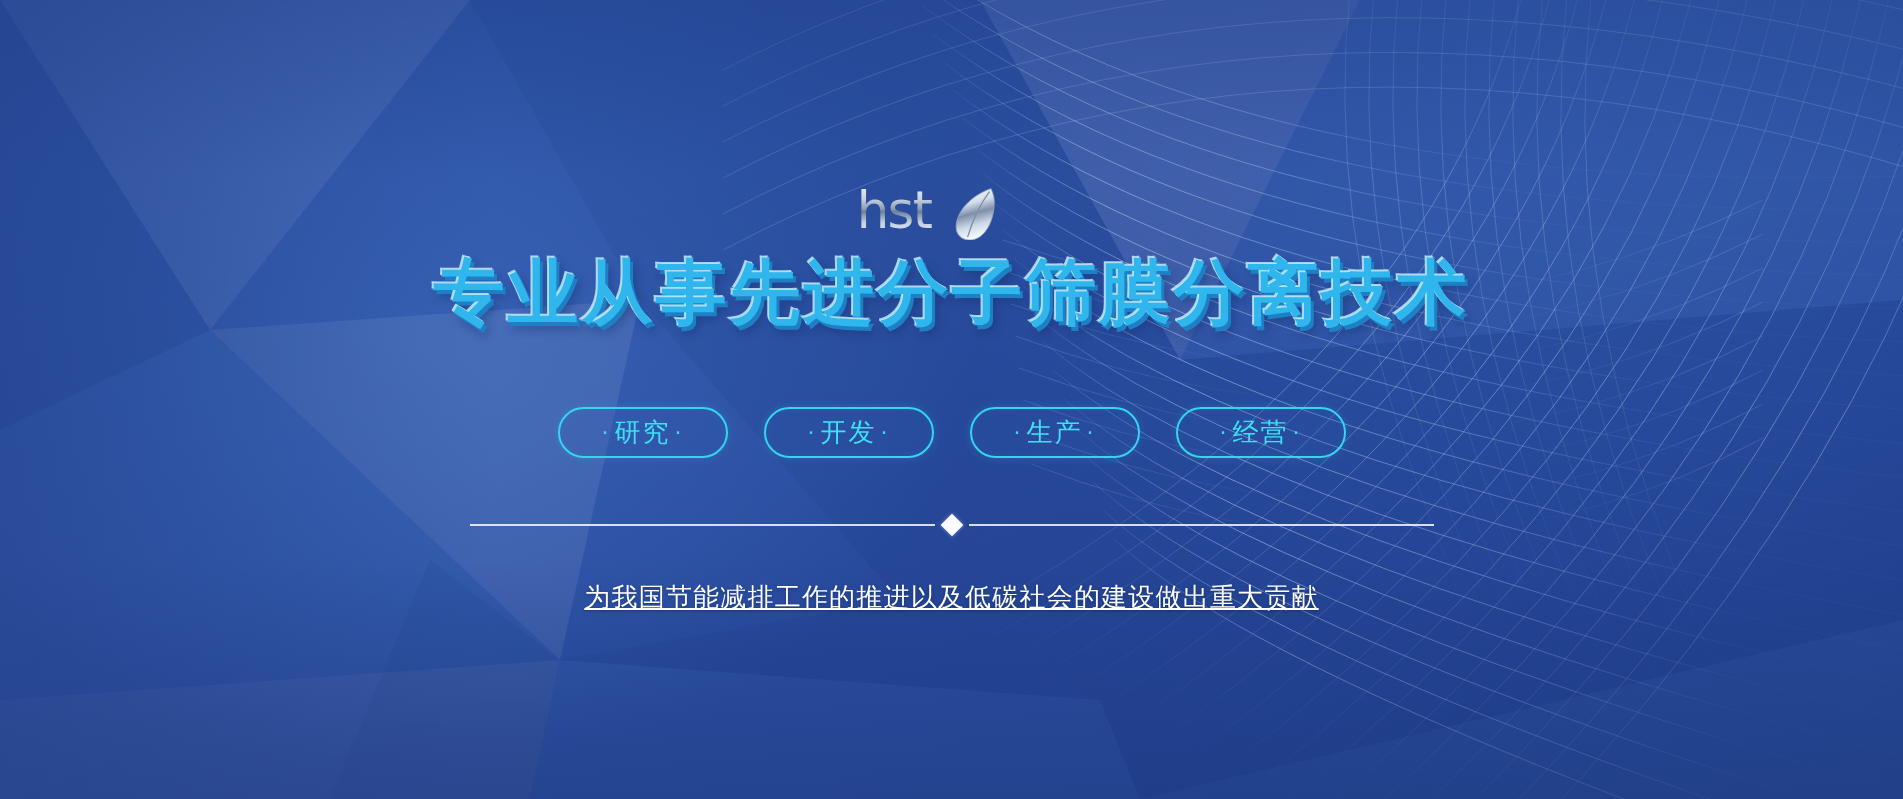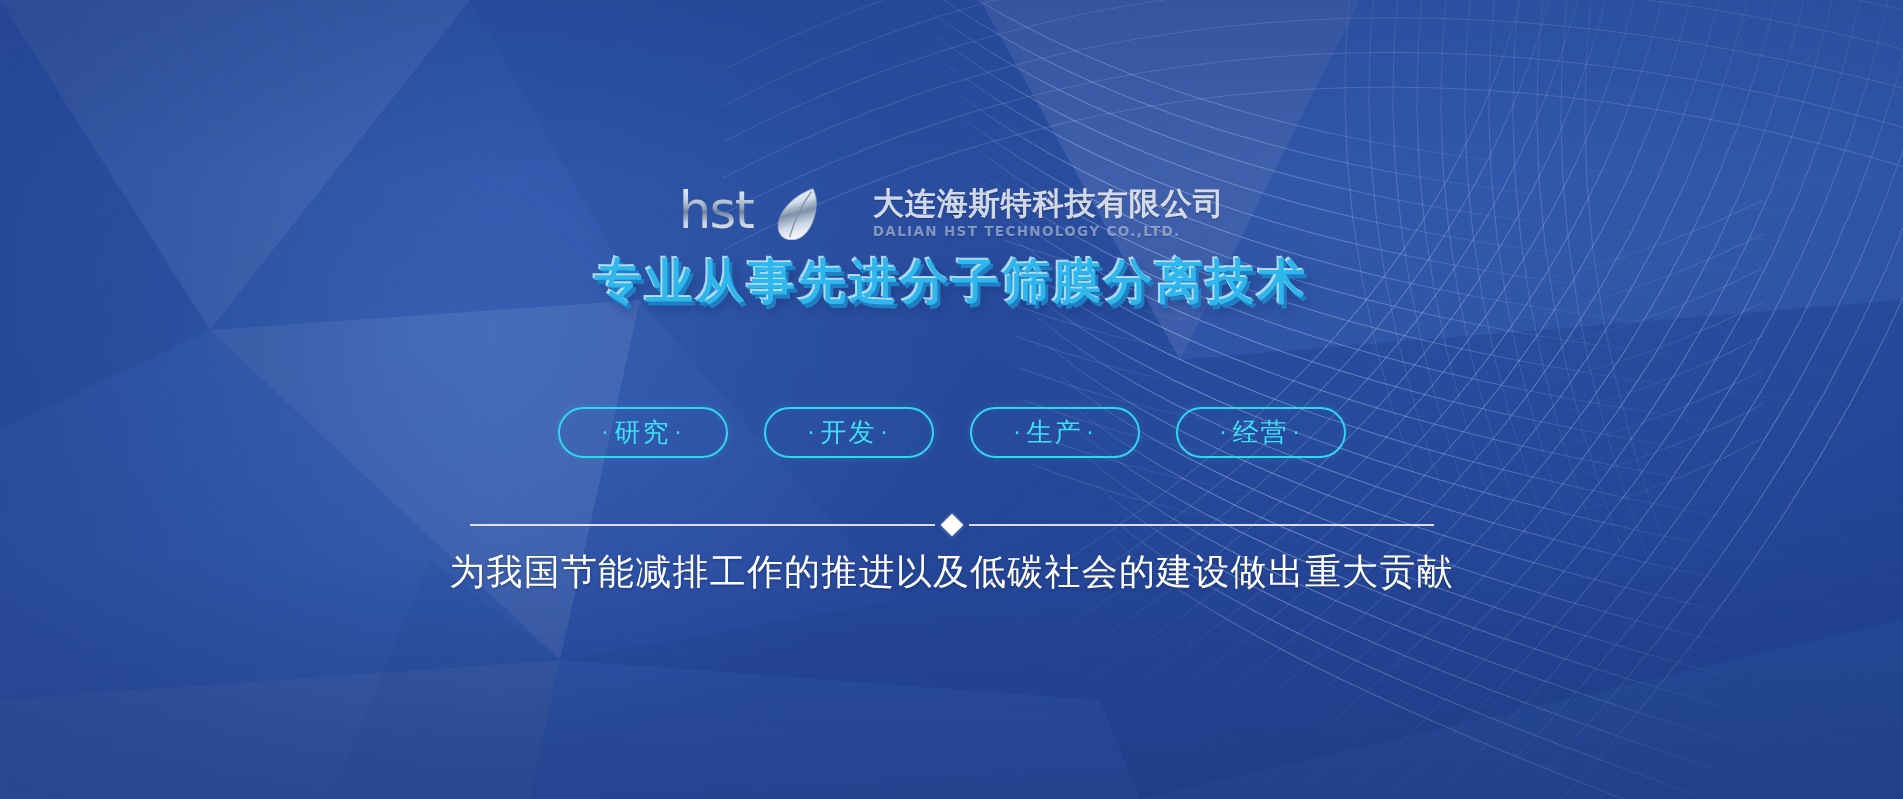--- a/index.html
+++ b/index.html
@@ -92,21 +92,21 @@
     margin-top:3px;
     font-weight:600;
     color:rgba(216,230,252,.52);
     text-shadow:0 1px 1px rgba(10,28,70,.35);
   }
 
   
   .headline{
     position:absolute; left:50%; top:257px;
     transform:translateX(-50%);
-    font-size:48px;
+    font-size:71px;
     font-weight:700;
     letter-spacing:3px;
     line-height:1;
     white-space:nowrap;
     color:#2fb6ec;
     text-shadow:
        -2px -2px 0 rgba(190,233,252,.85),
        -1px -1px 0 rgba(190,233,252,.55),
         3px  4px 0 #1f7fc4,
         5px  7px 10px rgba(15,40,95,.42);
@@ -150,28 +150,29 @@
     width:16px; height:16px;
     margin:0 9px;
     background:#ffffff;
     transform:rotate(45deg);
     flex:0 0 auto;
     box-shadow:0 0 4px rgba(255,255,255,.4);
   }
 
   
   .tagline{
-    position:absolute; left:50%; top:548px;
-    transform:translateX(-50%);
-    font-size:36px;
+    position:absolute; left:50%; top:580px;
+    transform:translateX(-50%);
+    font-size:26px;
     letter-spacing:1.2px;
     color:#ffffff;
     font-weight:400;
     white-space:nowrap;
     text-shadow:0 1px 3px rgba(12,34,84,.5);
+    text-decoration:underline;
   }
 </style>
 </head>
 <body>
 
 <div id="banner">
 
   <div class="poly">
     <svg viewBox="0 0 1903 799" preserveAspectRatio="none">
       <g fill-opacity="0.085">
@@ -344,24 +345,20 @@
           </defs>
           <text x="0" y="56" font-family="'DejaVu Sans','Liberation Sans',sans-serif" font-size="62" font-weight="400" letter-spacing="-2" fill="url(#chrome)">hst</text>
 
           <g transform="translate(118,6)">
             <path d="M44 2 C20 10 2 30 2 48 C2 58 9 64 18 64 C36 64 48 42 48 18 C48 12 46 6 44 2 Z" fill="url(#chrome2)" stroke="#97a8bd" stroke-width="1"></path>
             <path d="M42 6 C30 22 22 40 16 60" fill="none" stroke="#7d90a8" stroke-width="1.6" stroke-linecap="round"></path>
           </g>
         </svg>
       </div>
 
-      <div class="logo-names">
-        <div class="logo-cn">大连海斯特科技有限公司</div>
-        <div class="logo-en">DALIAN HST TECHNOLOGY CO.,LTD.</div>
-      </div>
     </div>
 
     <div class="headline">专业从事先进分子筛膜分离技术</div>
 
     <div class="pills">
       <div class="pill">
         <span class="dot">·</span>
         <span>研究</span>
         <span class="dot">·</span>
       </div>

